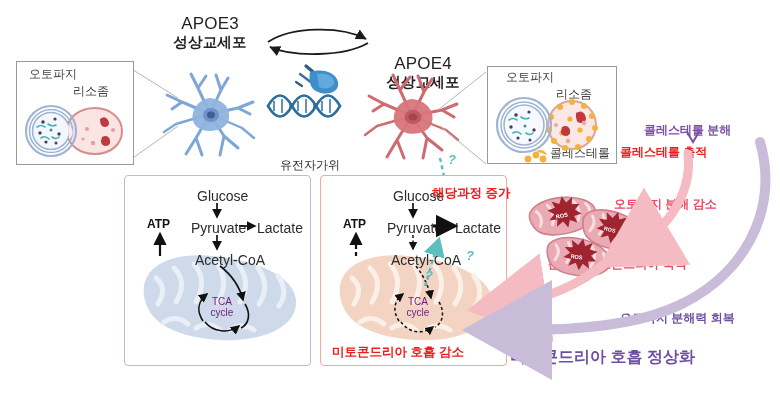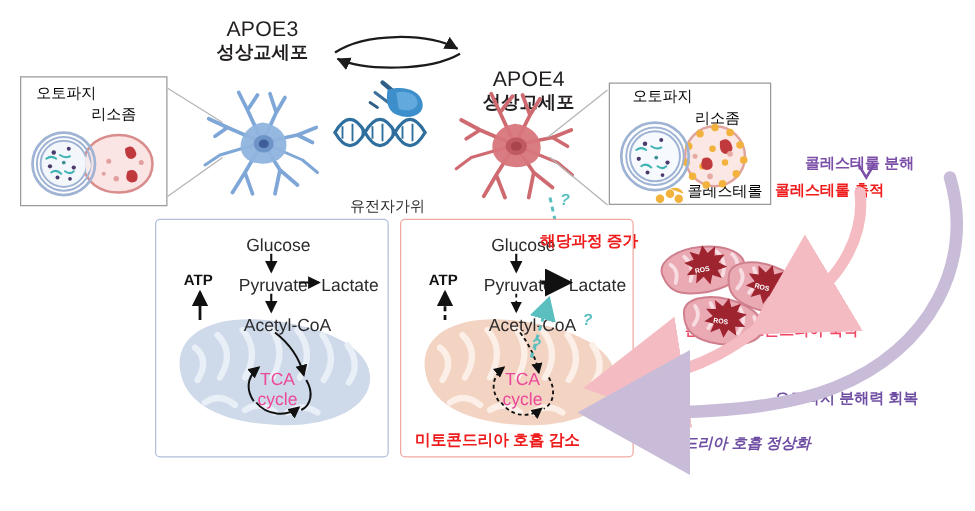--- a/index.html
+++ b/index.html
@@ -8,29 +8,29 @@
   .abs{position:absolute;}
   .lbl{white-space:nowrap;line-height:1.15;}
   .ctr{text-align:center;}
 
   
   .genotype{font-size:17px;color:#231f20;letter-spacing:.2px;}
   .genotype .sub{font-size:14.5px;font-weight:600;}
 
   
   .inset{border:1px solid #9a9a9a;background:#fff;box-sizing:border-box;}
-  .inset-cap{font-size:12px;color:#000000;font-weight:500;}
+  .inset-cap{font-size:12px;color:#404040;font-weight:500;}
 
   
   .metabox{box-sizing:border-box;background:#fff;border-radius:4px;}
   .metabox.blue{border:1.6px solid #b0c0d8;}
   .metabox.red{border:1.6px solid #f0a9a2;}
   .mtext{font-size:14px;color:#2b2b2b;}
   .mbold{font-size:12px;font-weight:bold;color:#111;}
-  .tca{font-size:14px;color:#ec4899;text-align:center;line-height:1.12;}
+  .tca{font-size:10px;color:#701a75;text-align:center;line-height:1.12;}
 
   
   .anno{font-size:11.5px;font-weight:bold;white-space:nowrap;}
   .anno-red{color:#ee1c1c;}
   .anno-pink{color:#ef4765;}
   .anno-purple{color:#7b4fa8;font-weight:600;}
   .anno-purple2{color:#6f4fa3;font-weight:600;}
   .qmark{color:#5bbfbf;font-size:13px;font-weight:bold;font-style:italic;}
 
   svg{overflow:visible;}
@@ -336,26 +336,27 @@
   <div class="abs lbl anno anno-red" style="left:432px;top:186px;font-size:12.5px;">해당과정 증가</div>
 
   <div class="abs lbl anno anno-purple" style="left:644px;top:124px;font-size:12px;">콜레스테롤 분해</div>
 
   <svg class="abs" style="left:683px;top:130px;" width="20" height="16">
     <path d="M4,2 L10,12 L16,2" stroke="#7b4fa8" stroke-width="2" fill="none" stroke-linecap="round"></path>
   </svg>
 
   <div class="abs lbl anno anno-red" style="left:620px;top:146px;font-size:12px;">콜레스테롤 축적</div>
 
+  <div class="abs lbl anno anno-pink" style="left:614px;top:198px;font-size:12px;">오토파지 분해 감소</div>
 
   <div class="abs lbl anno anno-pink" style="left:548px;top:258px;font-size:12px;">손상된 미토콘드리아 축적</div>
 
   <div class="abs lbl anno anno-purple2" style="left:620px;top:312px;font-size:12px;">오토파지 분해력 회복</div>
 
-  <div class="abs lbl anno anno-purple2" style="left:510px;top:348px;font-size:12px;font-style:italic;">미토콘드리아 호흡 정상화</div>
+  <div class="abs lbl anno anno-purple2" style="left:510px;top:348px;font-size:16px;">미토콘드리아 호흡 정상화</div>
 
   <svg class="abs" style="left:518px;top:198px;" width="130" height="75">
     <g>
 
       <g transform="translate(2,4) rotate(-12)">
         <path d="M6,20 C4,8 22,2 40,4 C58,6 72,14 72,24 C72,36 52,42 32,40 C14,38 8,32 6,20 z" fill="#e9aab4" stroke="#cf7f8e" stroke-width="1.6"></path>
         <g stroke="#f7dde2" stroke-width="3" fill="none" stroke-linecap="round">
           <path d="M14,13 q6,6 1,15"></path>
             <path d="M26,9 q7,9 1,20"></path>
             <path d="M52,10 q7,9 1,20"></path>

